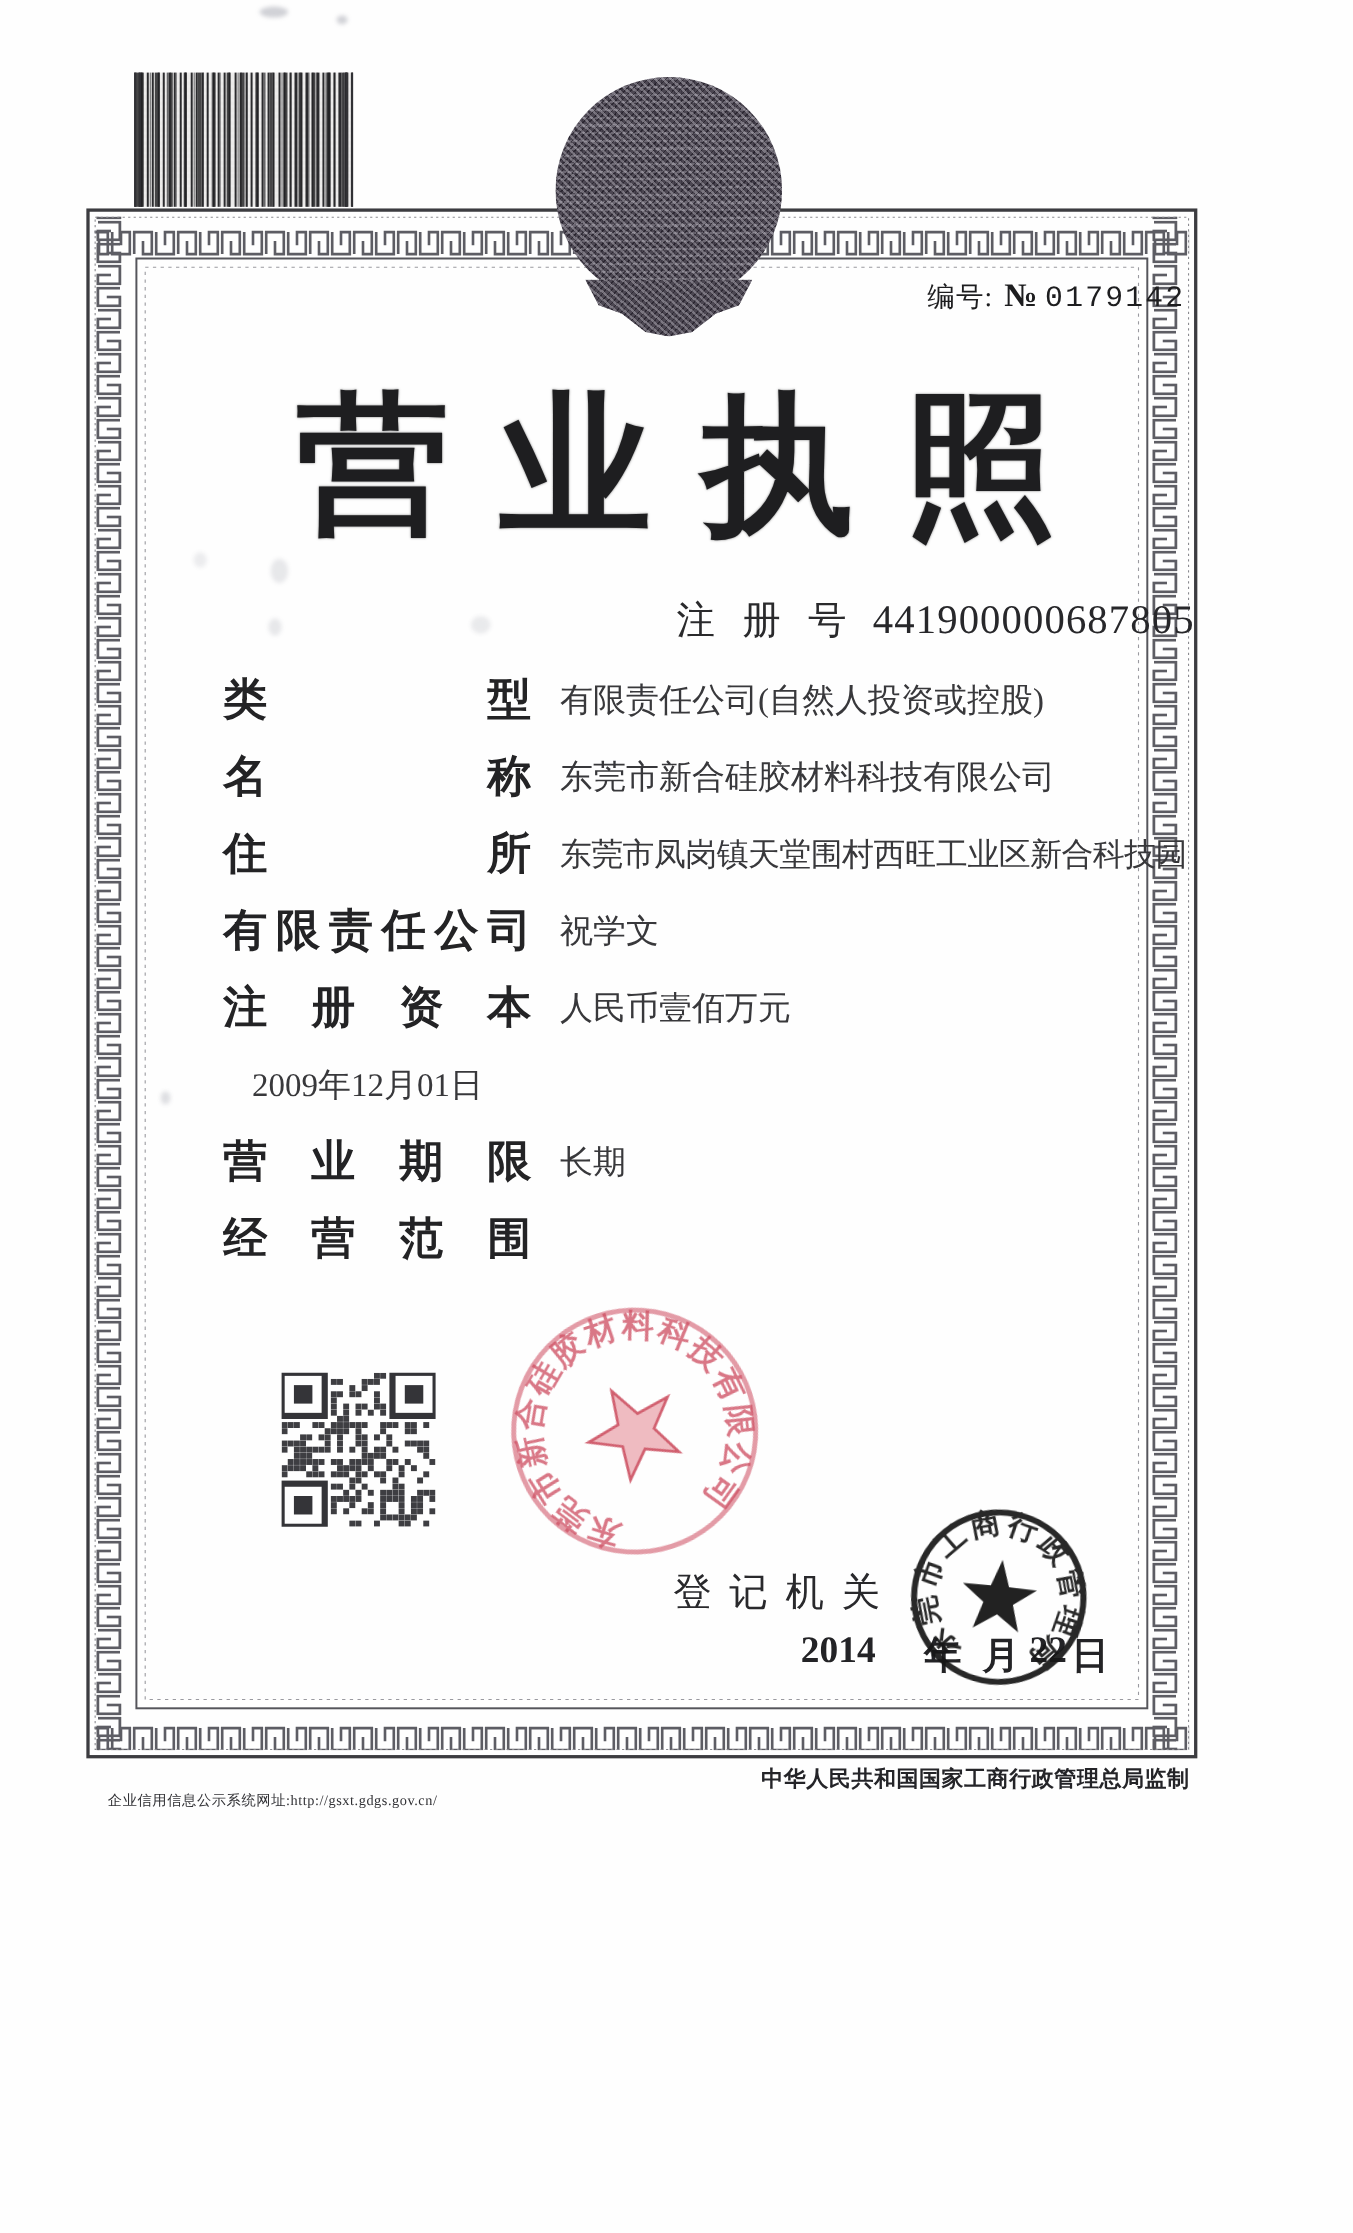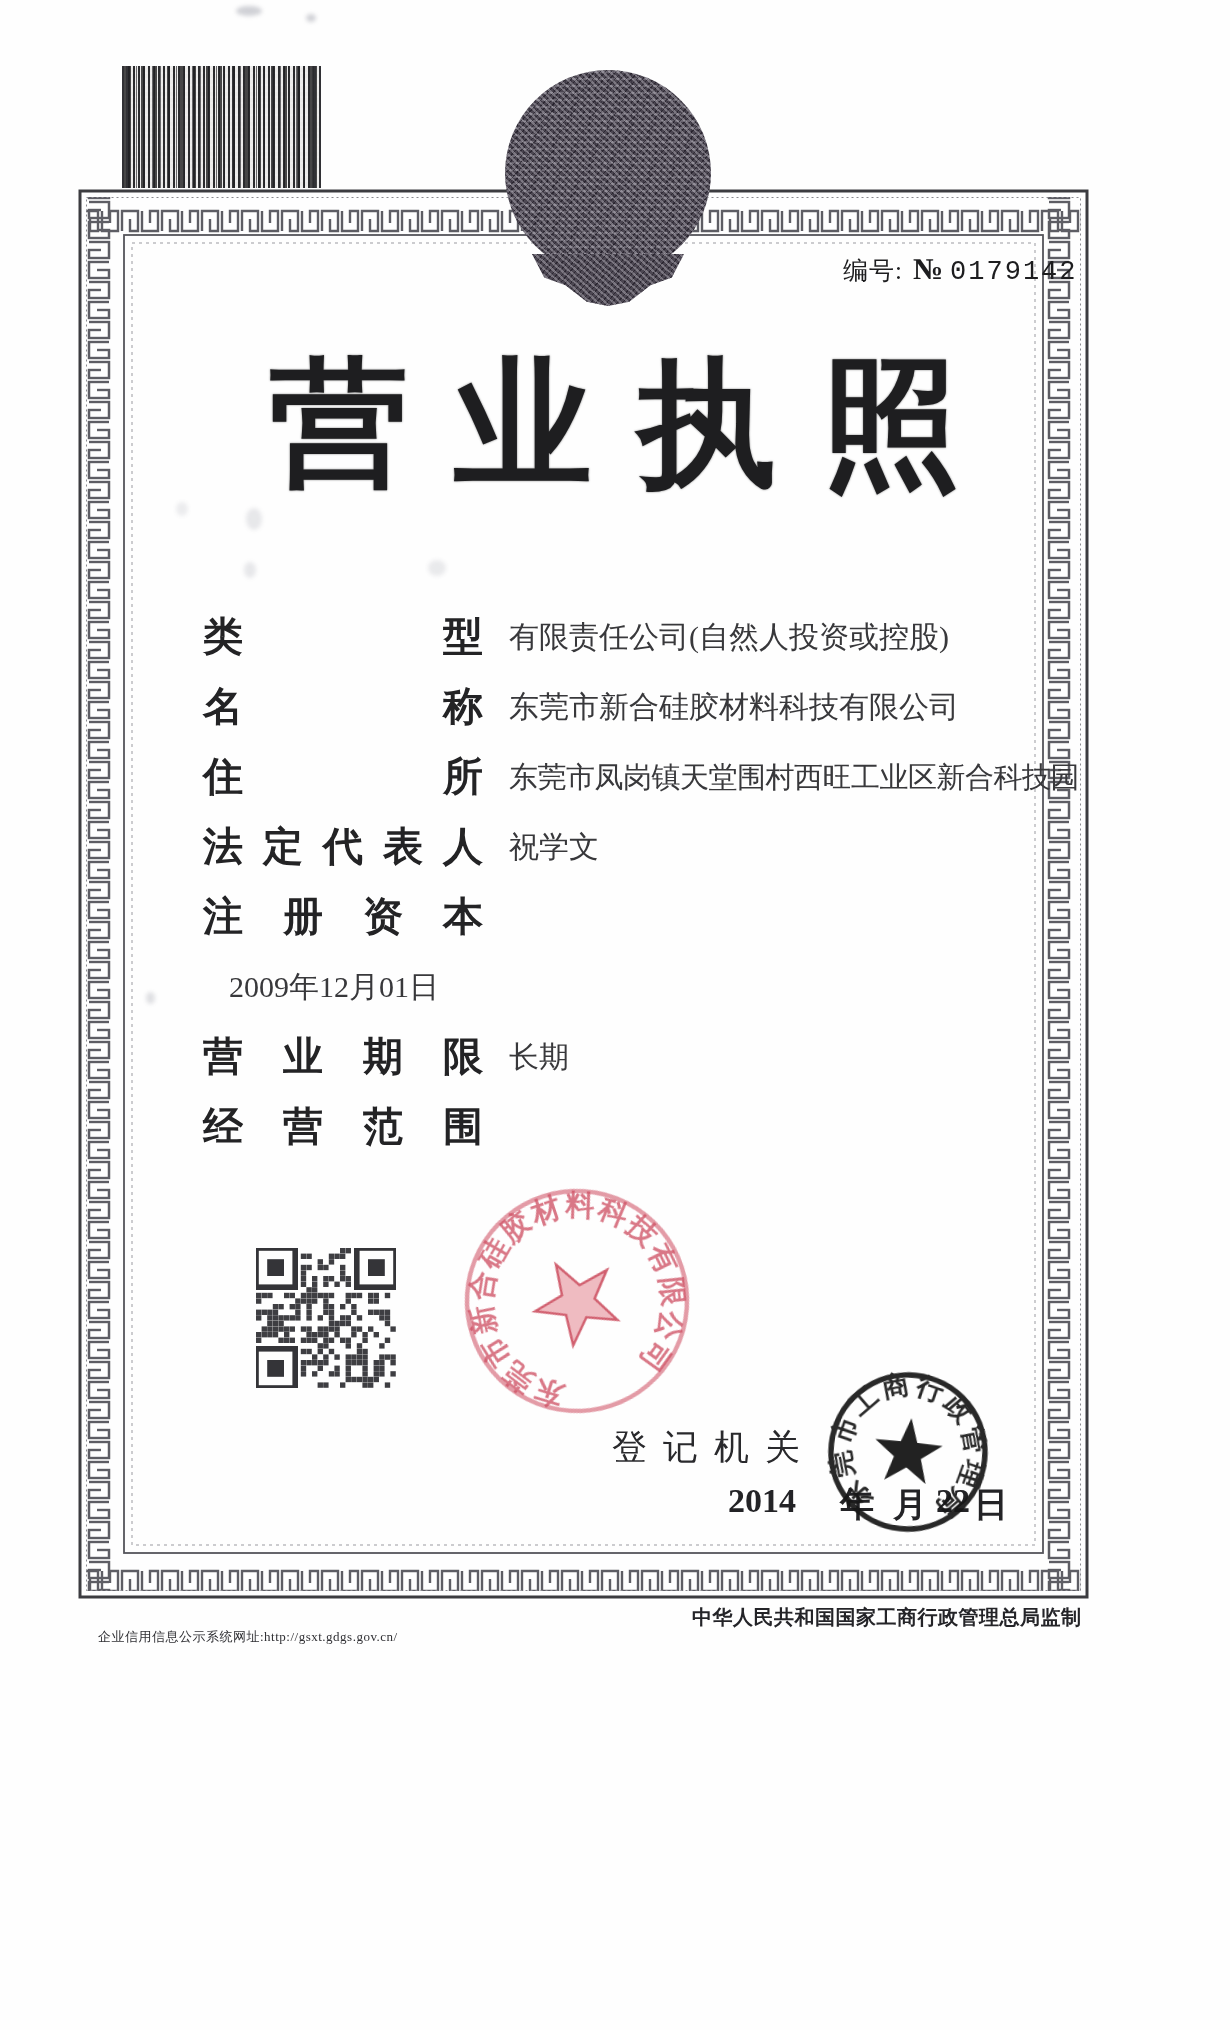--- a/index.html
+++ b/index.html
@@ -135,40 +135,45 @@
     <div class="dome"></div>
     <div class="base"></div>
   </div>
 
   <div class="serial">
     <span>编号:</span><span class="no-sym">№</span><span class="no-val">0179142</span>
   </div>
 
   <div class="doc-title">营业执照</div>
 
+  <div class="regno-line">
+    <span class="lbl">注 册 号</span>
+    <span class="val">441900000687805</span>
+  </div>
 
   <div class="fields">
     <div class="field-row">
       <div class="field-label">类型</div>
       <div class="field-value">有限责任公司(自然人投资或控股)</div>
     </div>
     <div class="field-row">
       <div class="field-label">名称</div>
       <div class="field-value">东莞市新合硅胶材料科技有限公司</div>
     </div>
     <div class="field-row">
       <div class="field-label">住所</div>
       <div class="field-value small">东莞市凤岗镇天堂围村西旺工业区新合科技园</div>
     </div>
     <div class="field-row">
-      <div class="field-label">法定代表人</div>
+      <div class="field-label">有限责任公司</div>
       <div class="field-value">祝学文</div>
     </div>
     <div class="field-row">
       <div class="field-label">注册资本</div>
+      <div class="field-value">人民币壹佰万元</div>
     </div>
     <div class="field-row">
       <div class="field-value">2009年12月01日</div>
     </div>
     <div class="field-row">
       <div class="field-label">营业期限</div>
       <div class="field-value">长期</div>
     </div>
     <div class="field-row scope">
       <div class="field-label">经营范围</div>

